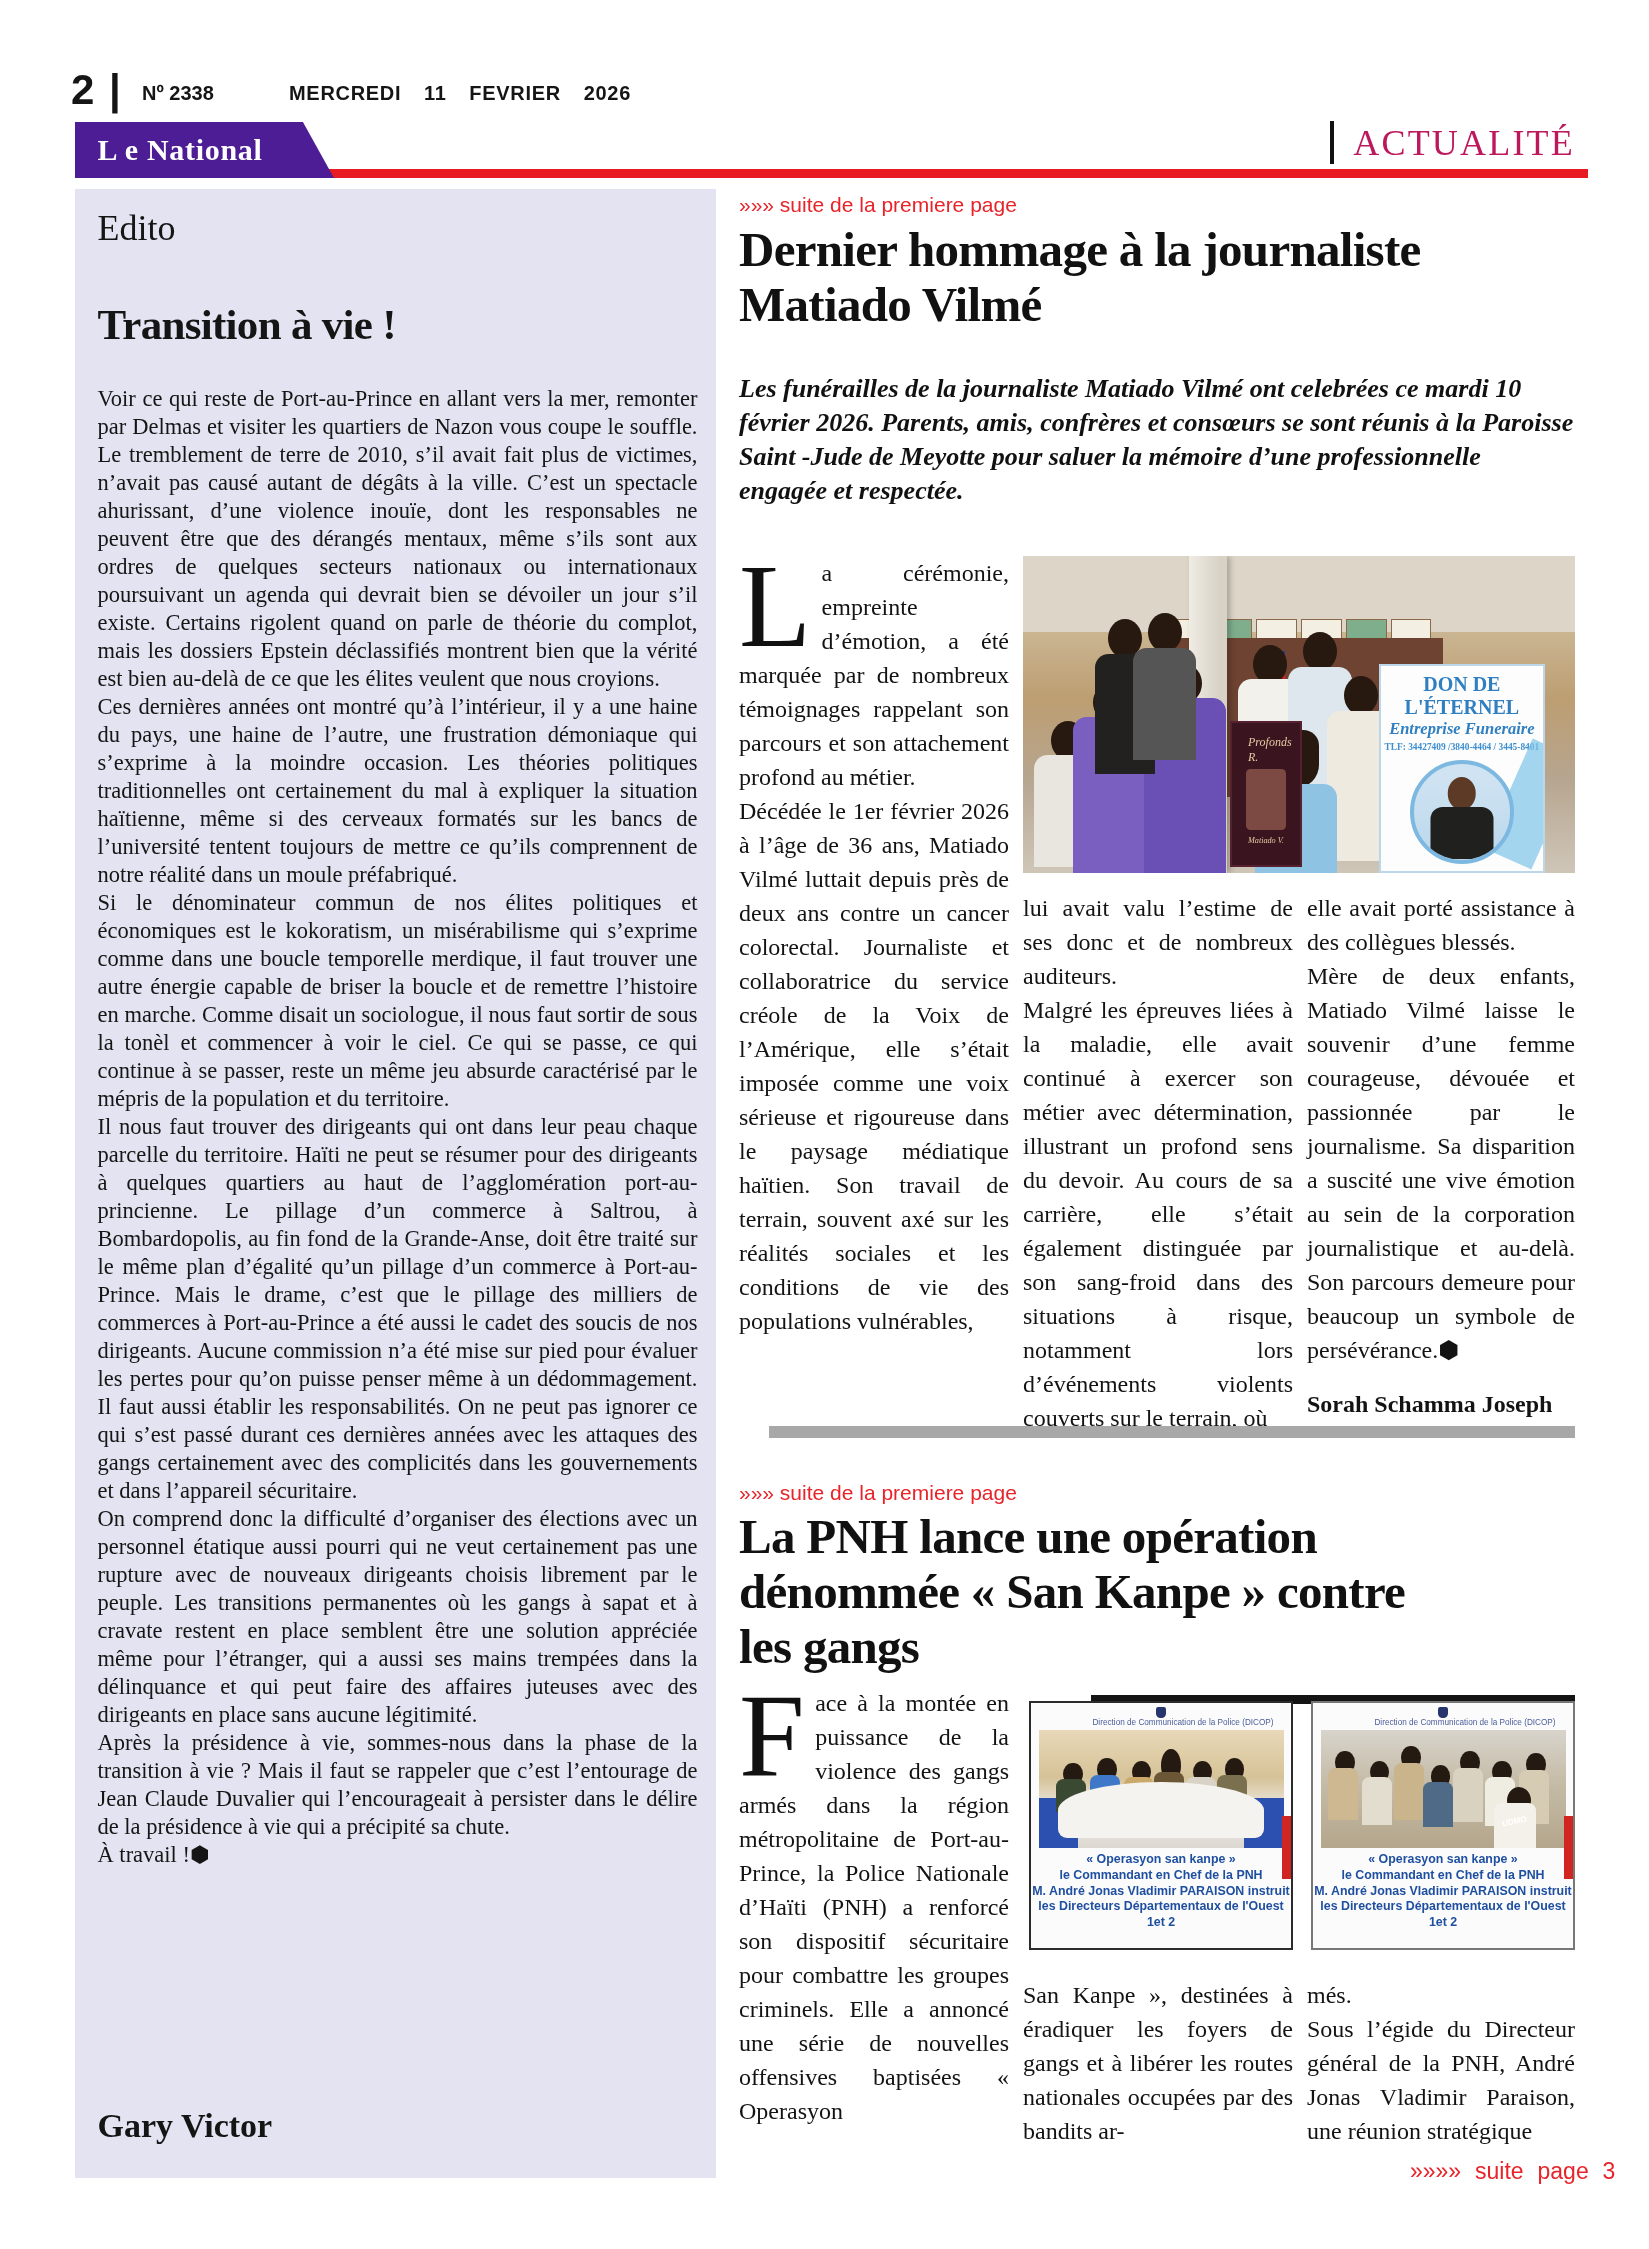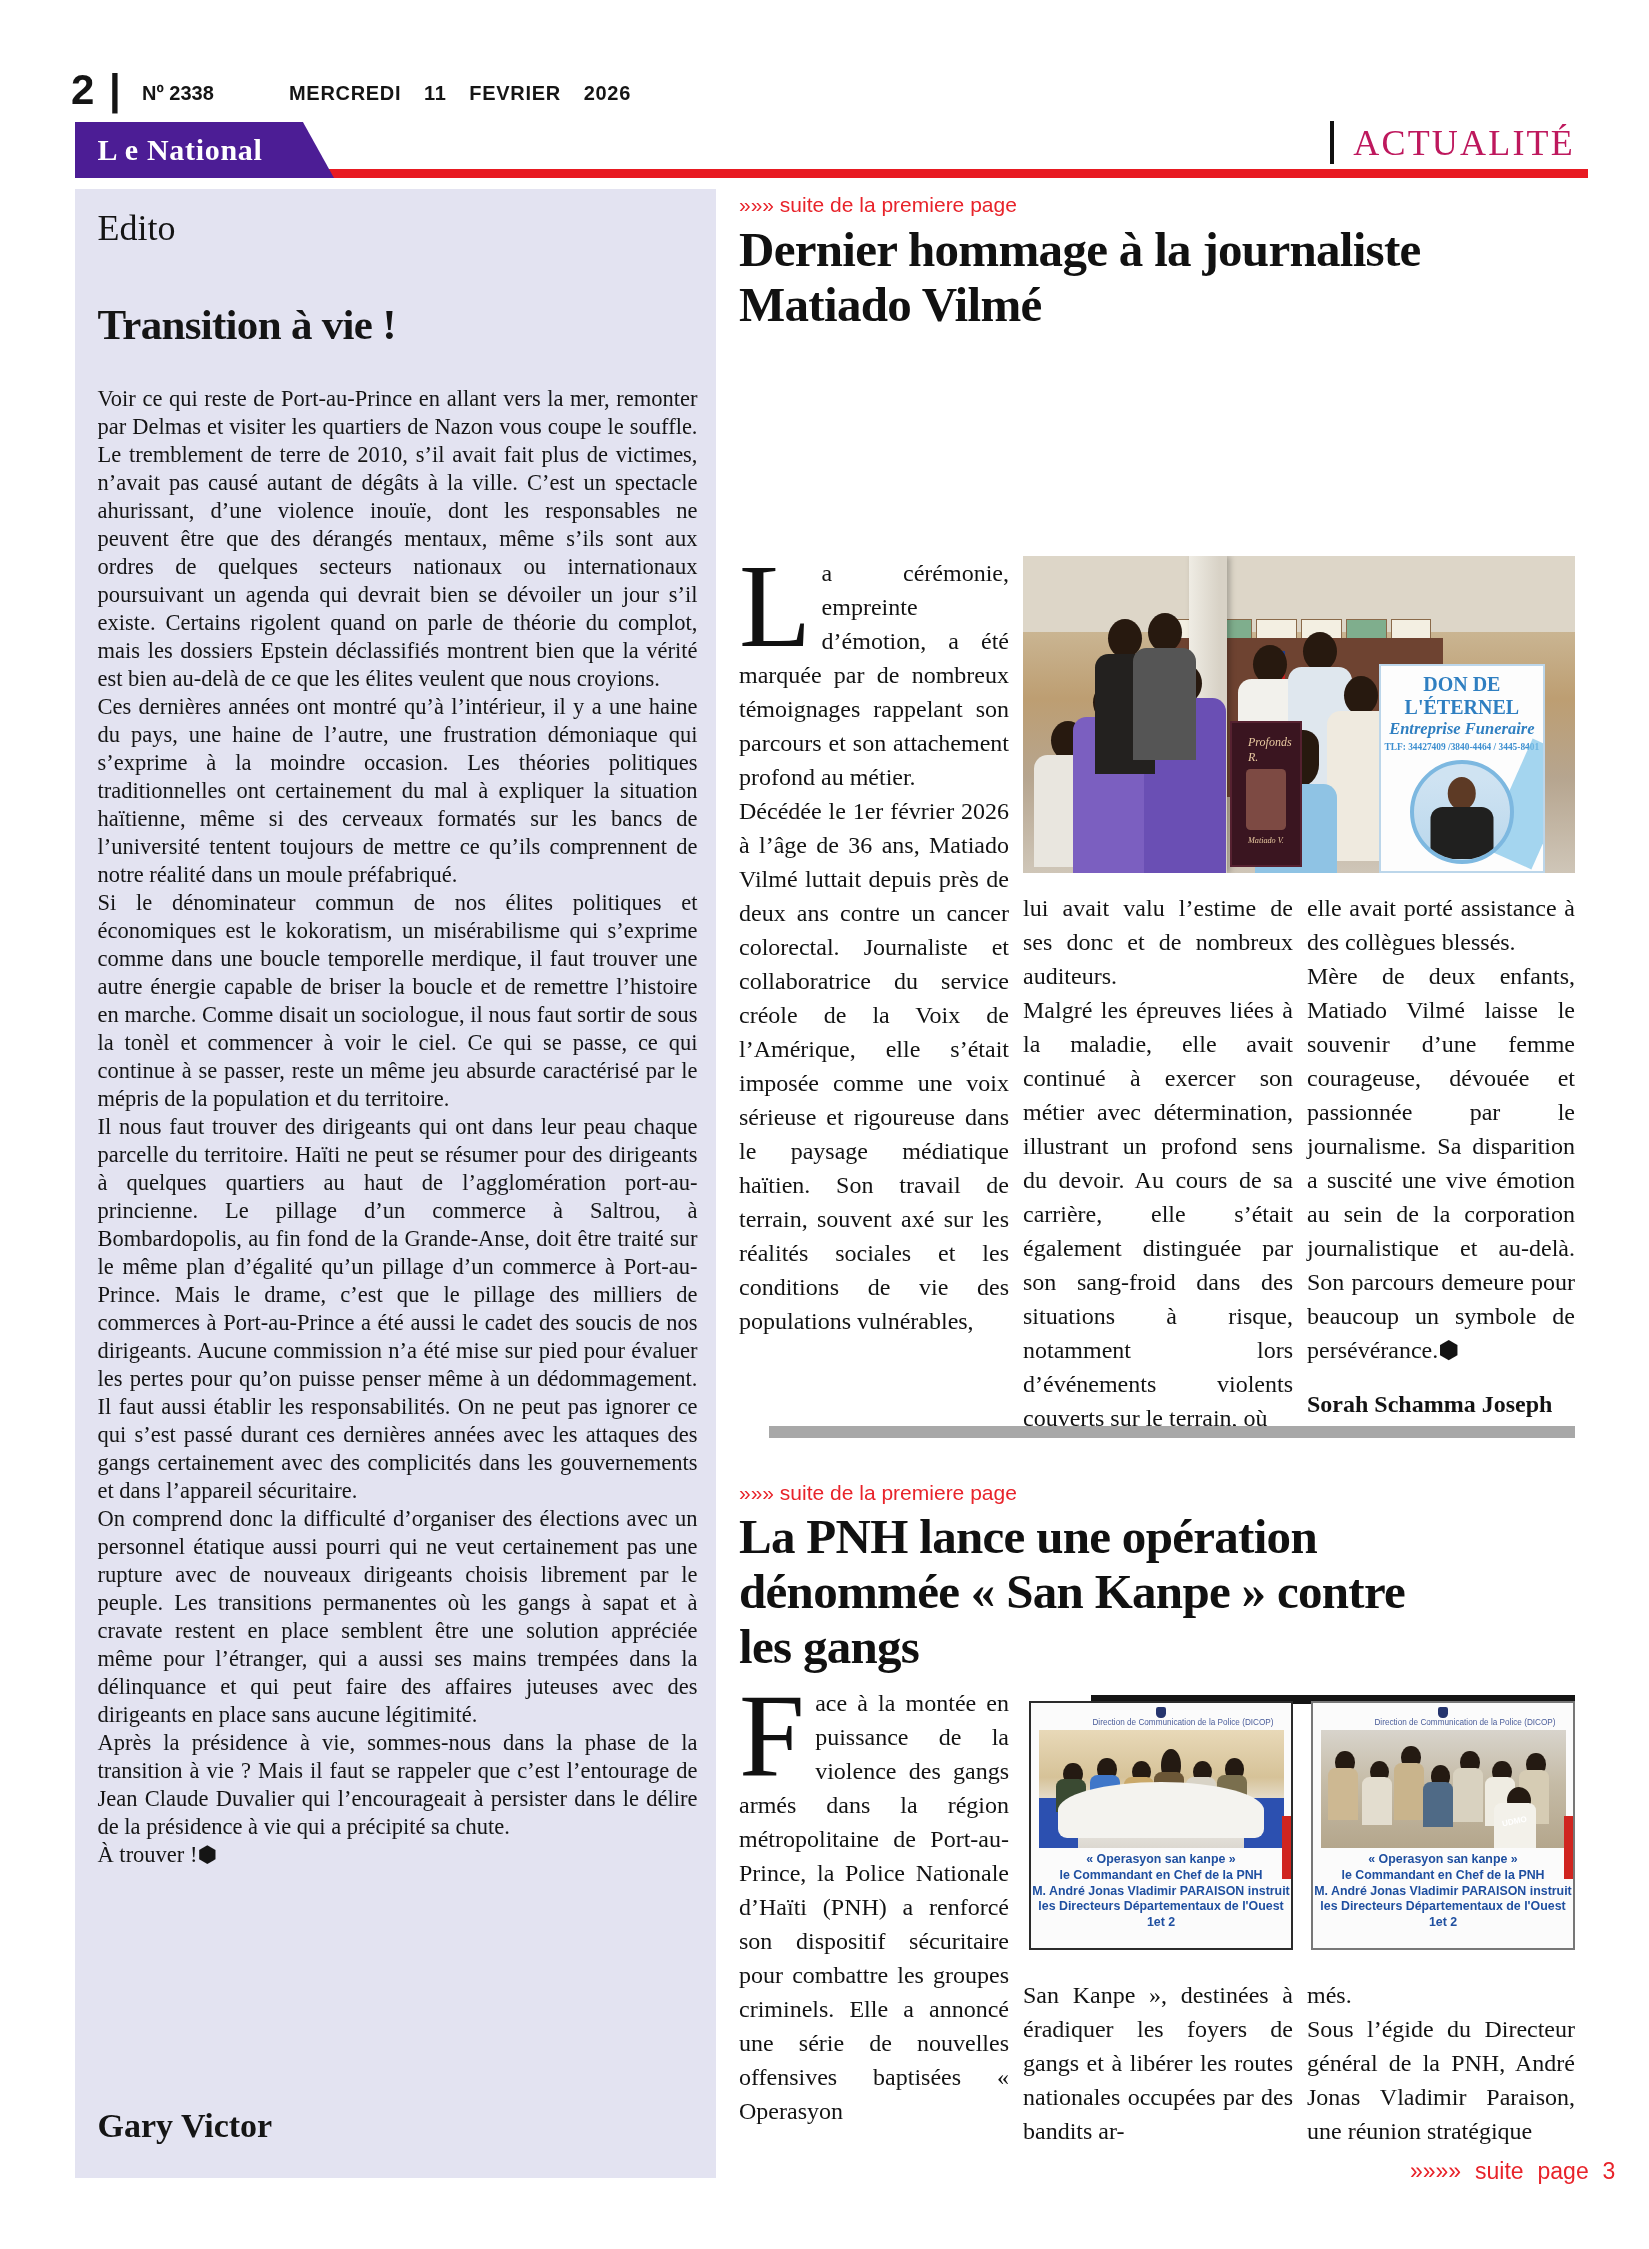--- a/index.html
+++ b/index.html
@@ -123,32 +123,33 @@
   <div class="edito-panel" style="background:#e3e3f1;">
     <div class="edito-label">Edito</div>
     <div class="edito-title">Transition à vie !</div>
     <div class="edito-body">
         <p>Voir ce qui reste de Port-au-Prince en allant vers la mer, remonter par Delmas et visiter les quartiers de Nazon vous coupe le souffle. Le tremblement de terre de 2010, s’il avait fait plus de victimes, n’avait pas causé autant de dégâts à la ville. C’est un spectacle ahurissant, d’une violence inouïe, dont les responsables ne peuvent être que des dérangés mentaux, même s’ils sont aux ordres de quelques secteurs nationaux ou internationaux poursuivant un agenda qui devrait bien se dévoiler un jour s’il existe. Certains rigolent quand on parle de théorie du complot, mais les dossiers Epstein déclassifiés montrent bien que la vérité est bien au-delà de ce que les élites veulent que nous croyions.</p>
         <p>Ces dernières années ont montré qu’à l’intérieur, il y a une haine du pays, une haine de l’autre, une frustration démoniaque qui s’exprime à la moindre occasion. Les théories politiques traditionnelles ont certainement du mal à expliquer la situation haïtienne, même si des cerveaux formatés sur les bancs de l’université tentent toujours de mettre ce qu’ils comprennent de notre réalité dans un moule préfabriqué.</p>
         <p>Si le dénominateur commun de nos élites politiques et économiques est le kokoratism, un misérabilisme qui s’exprime comme dans une boucle temporelle merdique, il faut trouver une autre énergie capable de briser la boucle et de remettre l’histoire en marche. Comme disait un sociologue, il nous faut sortir de sous la tonèl et commencer à voir le ciel.  Ce qui se passe, ce qui continue à se passer, reste un même jeu absurde caractérisé par le mépris de la population et du territoire.</p>
         <p>Il nous faut trouver des dirigeants qui ont dans leur peau chaque parcelle du territoire. Haïti ne peut se résumer pour des dirigeants à quelques quartiers au haut de l’agglomération port-au-princienne. Le pillage d’un commerce à Saltrou, à Bombardopolis, au fin fond de la Grande-Anse, doit être traité sur le même plan d’égalité qu’un pillage d’un commerce à Port-au-Prince. Mais le drame, c’est que le pillage des milliers de commerces à Port-au-Prince a été aussi le cadet des soucis de nos dirigeants. Aucune commission n’a été mise sur pied pour évaluer les pertes pour qu’on puisse penser même à un dédommagement. Il faut aussi établir les responsabilités. On ne peut pas ignorer ce qui s’est passé durant ces dernières années avec les attaques des gangs certainement avec des complicités dans les gouvernements et dans l’appareil sécuritaire.</p>
         <p>On comprend donc la difficulté d’organiser des élections avec un personnel étatique aussi pourri qui ne veut certainement pas une rupture avec de nouveaux dirigeants choisis librement par le peuple. Les transitions permanentes où les gangs à sapat et à cravate restent en place semblent être une solution appréciée même pour l’étranger, qui a aussi ses mains trempées dans la délinquance et qui peut faire des affaires juteuses avec des dirigeants en place sans aucune légitimité.</p>
         <p>Après la présidence à vie, sommes-nous dans la phase de la transition à vie ? Mais il faut se rappeler que c’est l’entourage de Jean Claude Duvalier qui l’encourageait à persister dans le délire de la présidence à vie qui a précipité sa chute.</p>
-        <p>À trouver !⬢</p>
+        <p>À travail !⬢</p>
       </div>
     <div class="edito-author">Gary Victor</div>
   </div>
 
   <div class="kicker" style="left:739px;top:193px;color:#e8232a;">»»» suite de la premiere page</div>
 
   <div class="headline" style="left:739px;top:222px;width:847px;">
     <div>Dernier hommage à la journaliste</div>
     <div>Matiado Vilmé</div>
   </div>
 
+  <div class="lede" style="left:739px;top:372px;width:836px;">Les funérailles de la journaliste Matiado Vilmé ont celebrées ce mardi 10 février 2026. Parents, amis, confrères et consœurs se sont réunis à la Paroisse Saint -Jude de Meyotte pour saluer la mémoire d’une professionnelle engagée et respectée.</div>
 
   <div class="photo1">
     <div class="ph1-ceiling"></div>
     <div class="ph1-windows">
       <div></div>
         <div class="ph1-win-green"></div>
         <div></div>
         <div></div>
         <div class="ph1-win-green"></div>
         <div></div>

